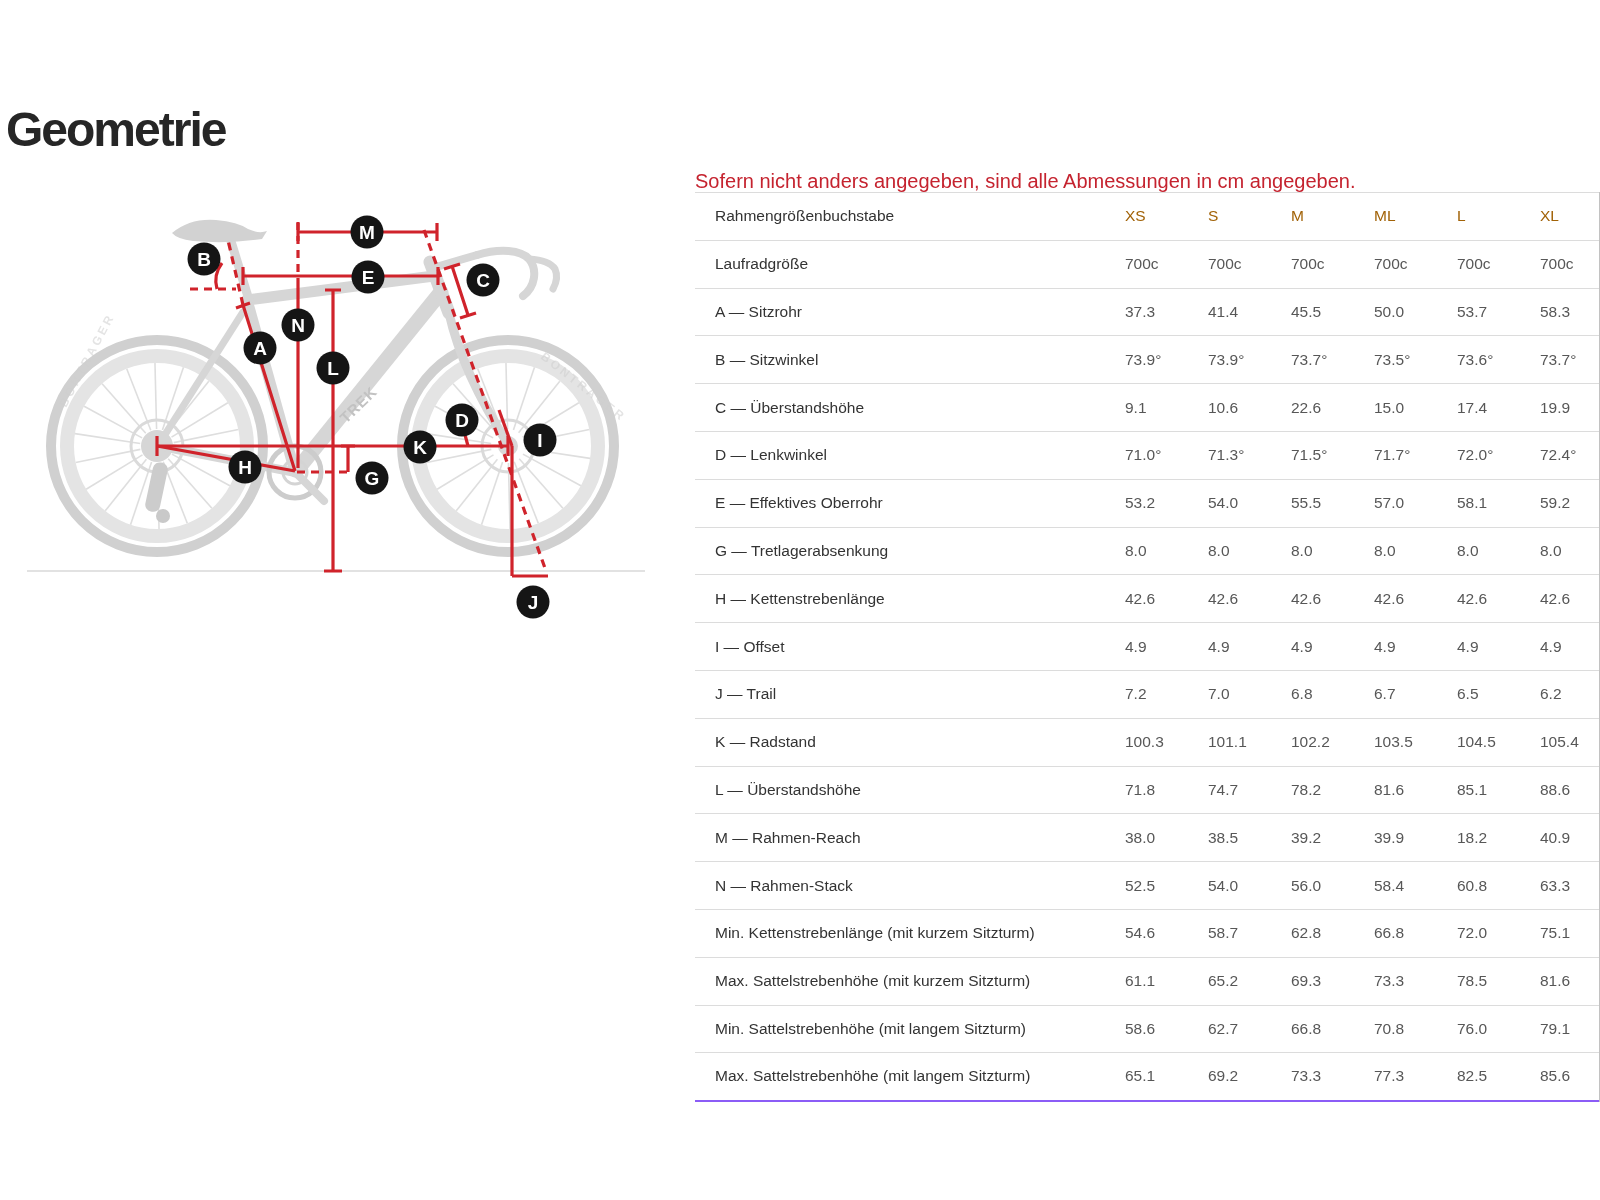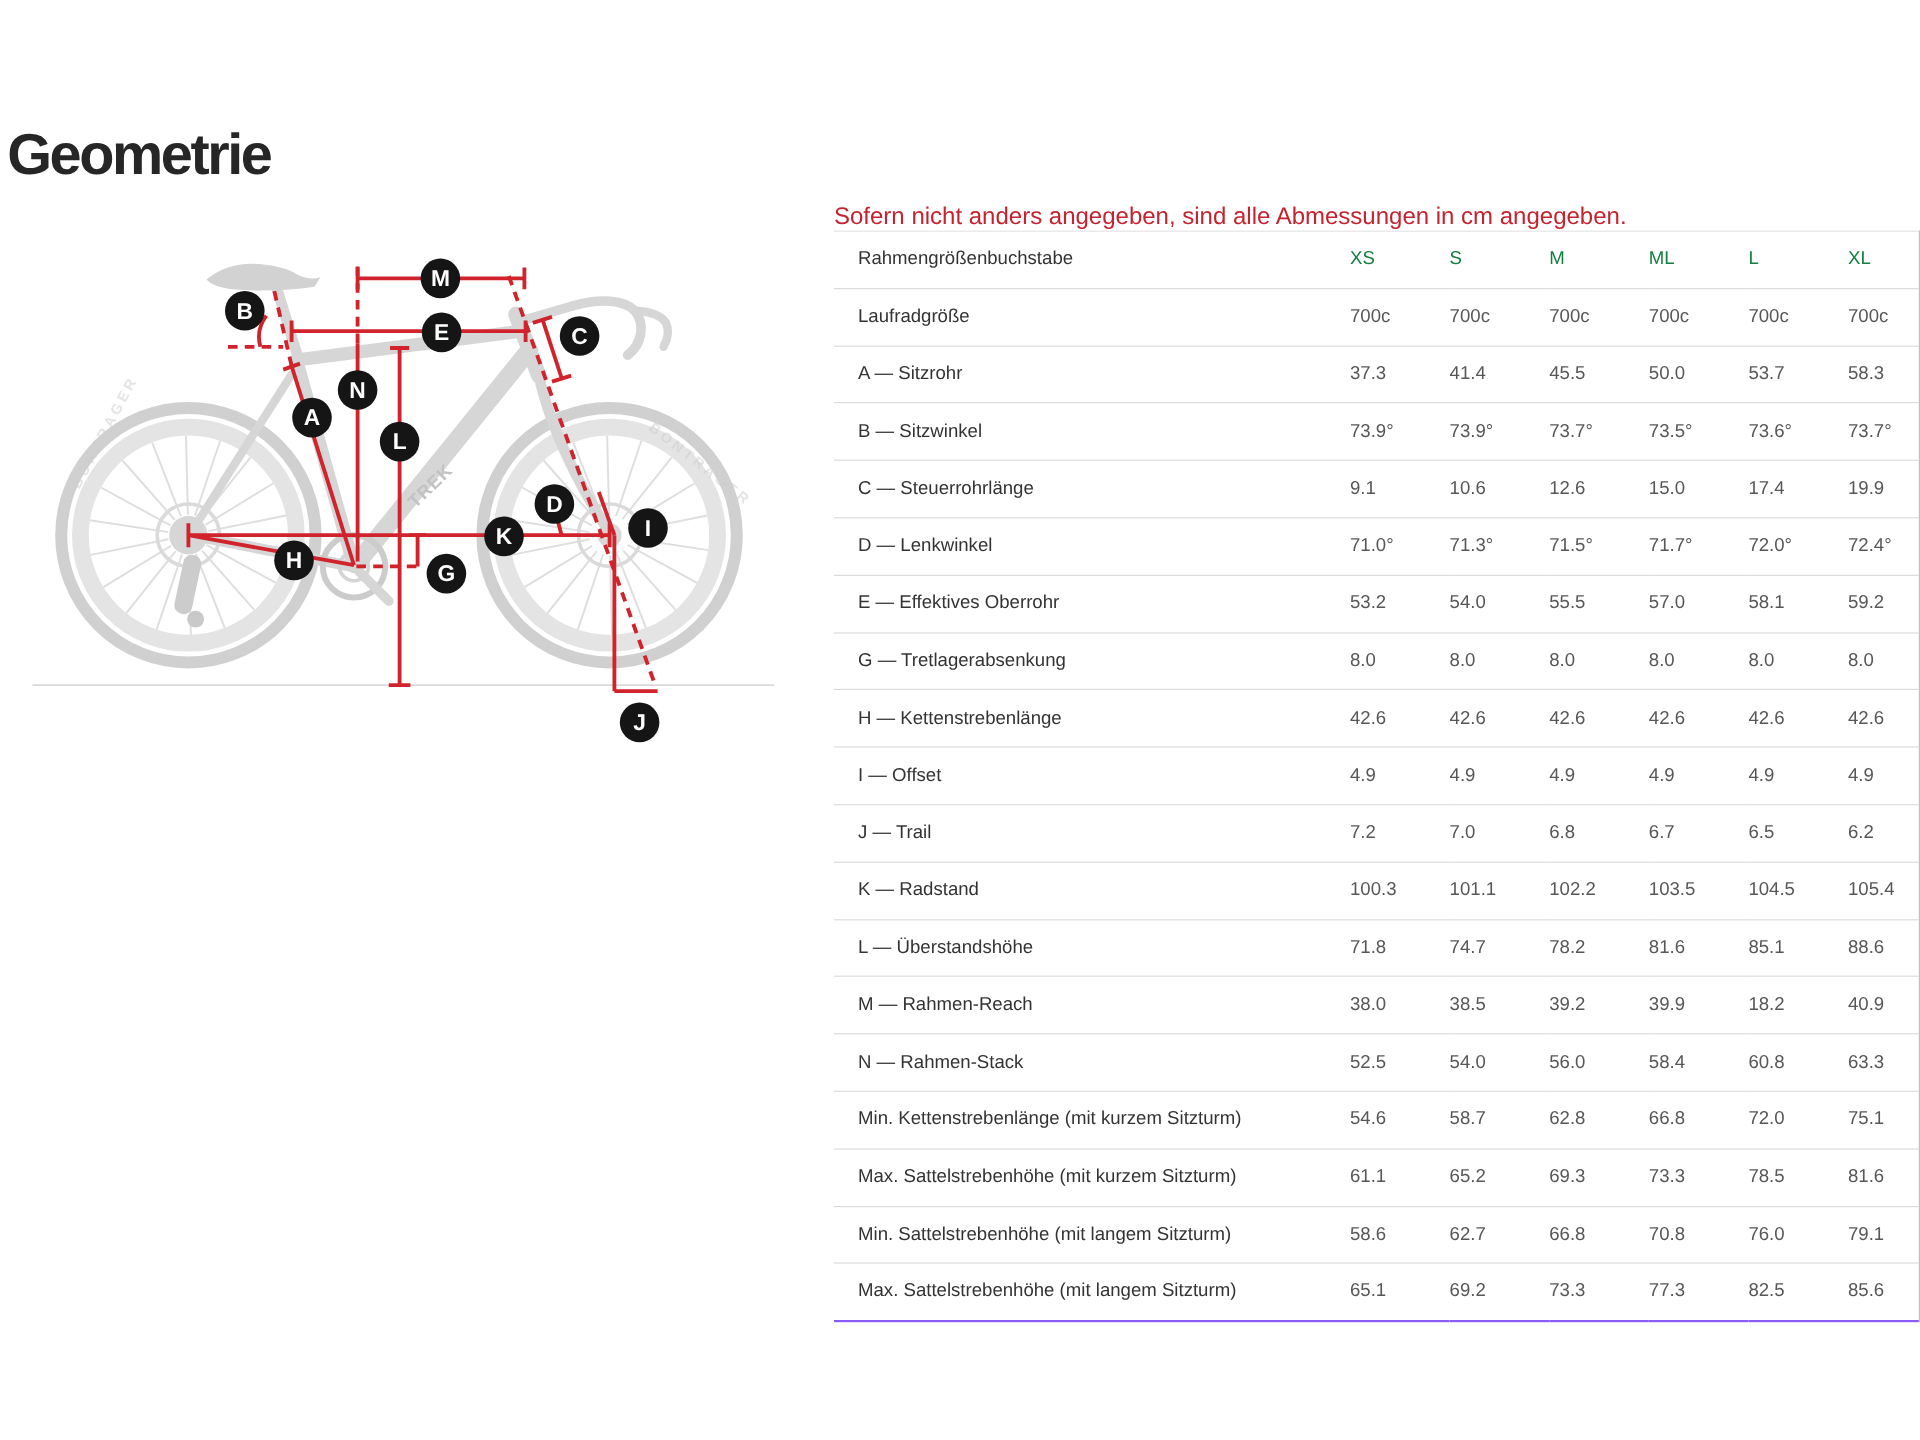--- a/index.html
+++ b/index.html
@@ -8,21 +8,21 @@
   .title{position:absolute;left:6px;top:74px;font-size:48px;font-weight:800;
     letter-spacing:-2px;color:#262626;line-height:1;}
   .note{position:absolute;left:695px;top:150px;font-size:20px;font-weight:400;color:#c5232f;}
   .diagram{position:absolute;left:0;top:180px;width:680px;height:460px;}
   .table-wrap{position:absolute;left:695px;top:192px;width:904px;overflow:hidden;
     border-right:1px solid #c2c2c2;}
   table{border-collapse:collapse;table-layout:fixed;width:928px;}
   tr{height:47.8px;}
   th,td{border-top:1px solid #dcdcdc;font-size:15.5px;text-align:left;vertical-align:middle;
     padding:0;white-space:nowrap;overflow:hidden;}
-  thead th{color:#15803d;font-weight:400;}
+  thead th{color:#a16207;font-weight:400;}
   thead th.lbl, tbody th{font-weight:400;color:#333;padding-left:20px;}
   td{color:#575757;font-weight:400;}
   tbody tr:last-child th, tbody tr:last-child td{border-bottom:2px solid #8b5cf6;}
   .dlabel circle{fill:#151515;}
   .dlabel text{fill:#fff;font-size:19px;font-weight:700;text-anchor:middle;
     font-family:"Liberation Sans", sans-serif;}
   .red{stroke:#d0232b;stroke-width:3.2;fill:none;}
   .redd{stroke:#d0232b;stroke-width:3.2;fill:none;stroke-dasharray:8 6;}
   .tube{stroke:#d6d6d6;fill:none;stroke-linecap:round;}
   .decal{fill:#cfcfcf;opacity:.55;font-size:12px;letter-spacing:3px;font-weight:700;
@@ -240,24 +240,24 @@
           <tr>
             <th>B — Sitzwinkel</th>
             <td>73.9°</td>
             <td>73.9°</td>
             <td>73.7°</td>
             <td>73.5°</td>
             <td>73.6°</td>
             <td>73.7°</td>
           </tr>
           <tr>
-            <th>C — Steuerrohrlänge</th>
+            <th>C — Überstandshöhe</th>
             <td>9.1</td>
             <td>10.6</td>
-            <td>12.6</td>
+            <td>22.6</td>
             <td>15.0</td>
             <td>17.4</td>
             <td>19.9</td>
           </tr>
           <tr>
             <th>D — Lenkwinkel</th>
             <td>71.0°</td>
             <td>71.3°</td>
             <td>71.5°</td>
             <td>71.7°</td>

